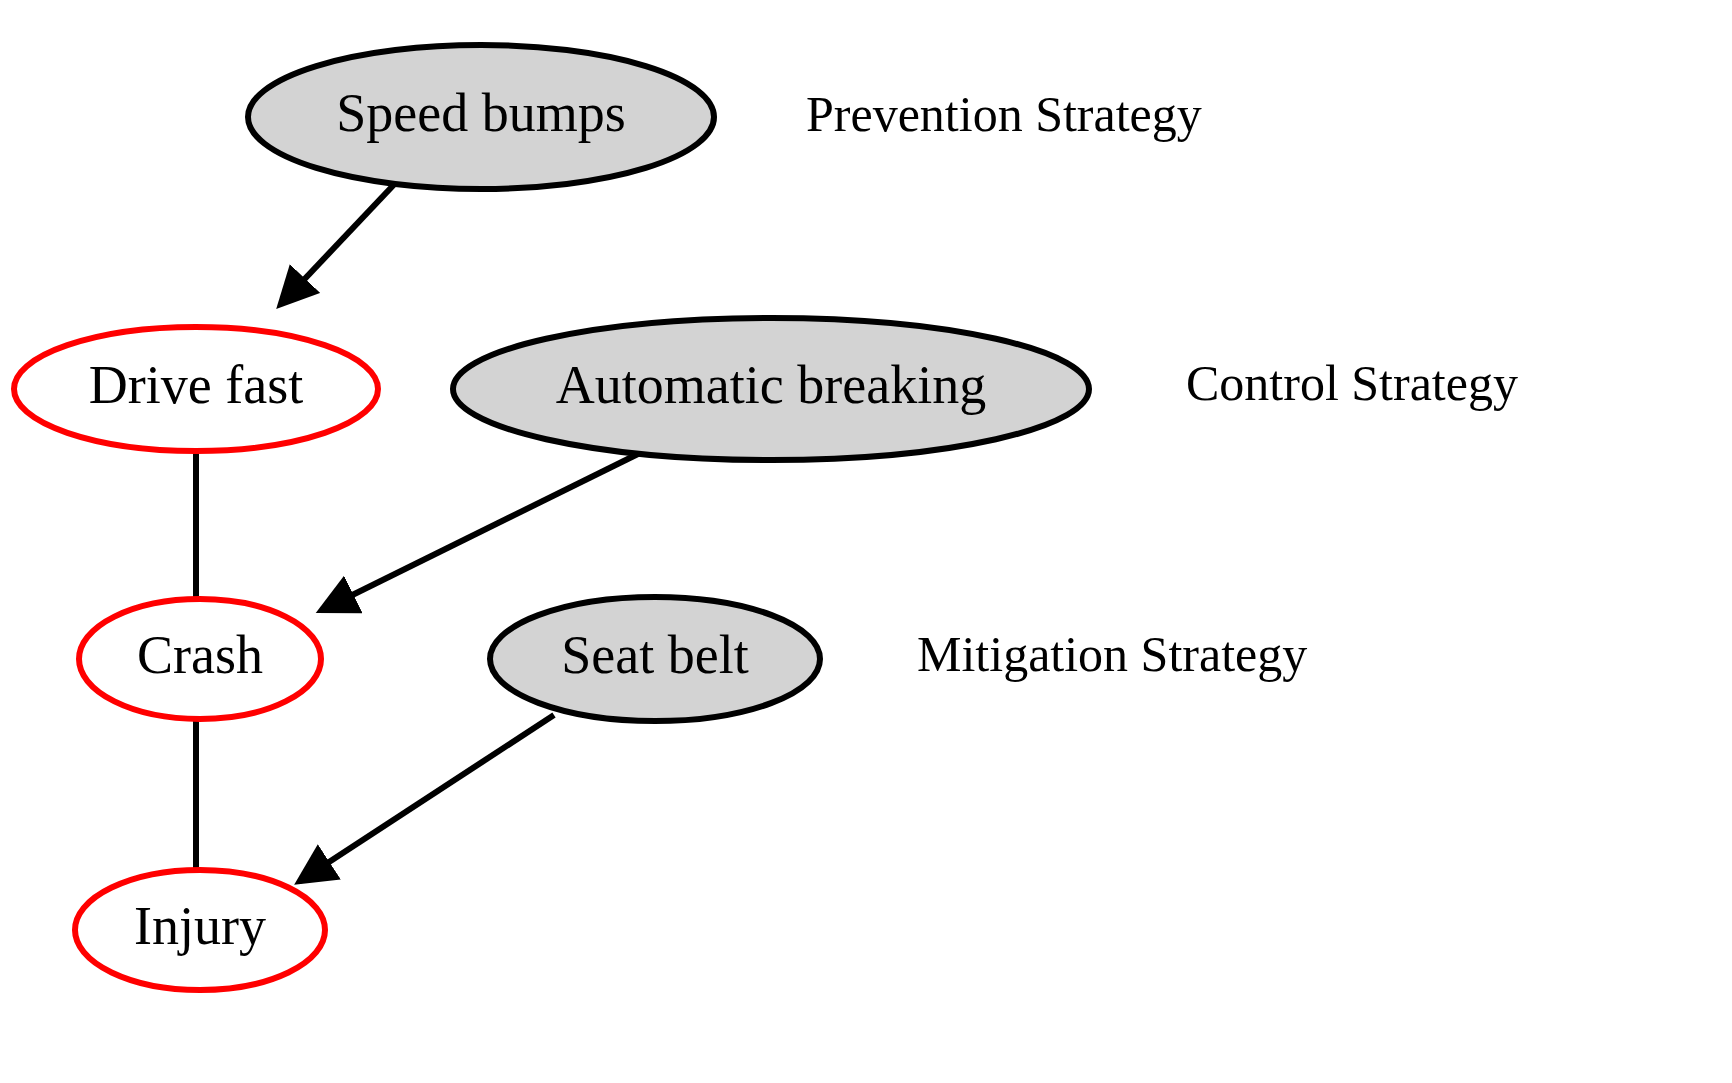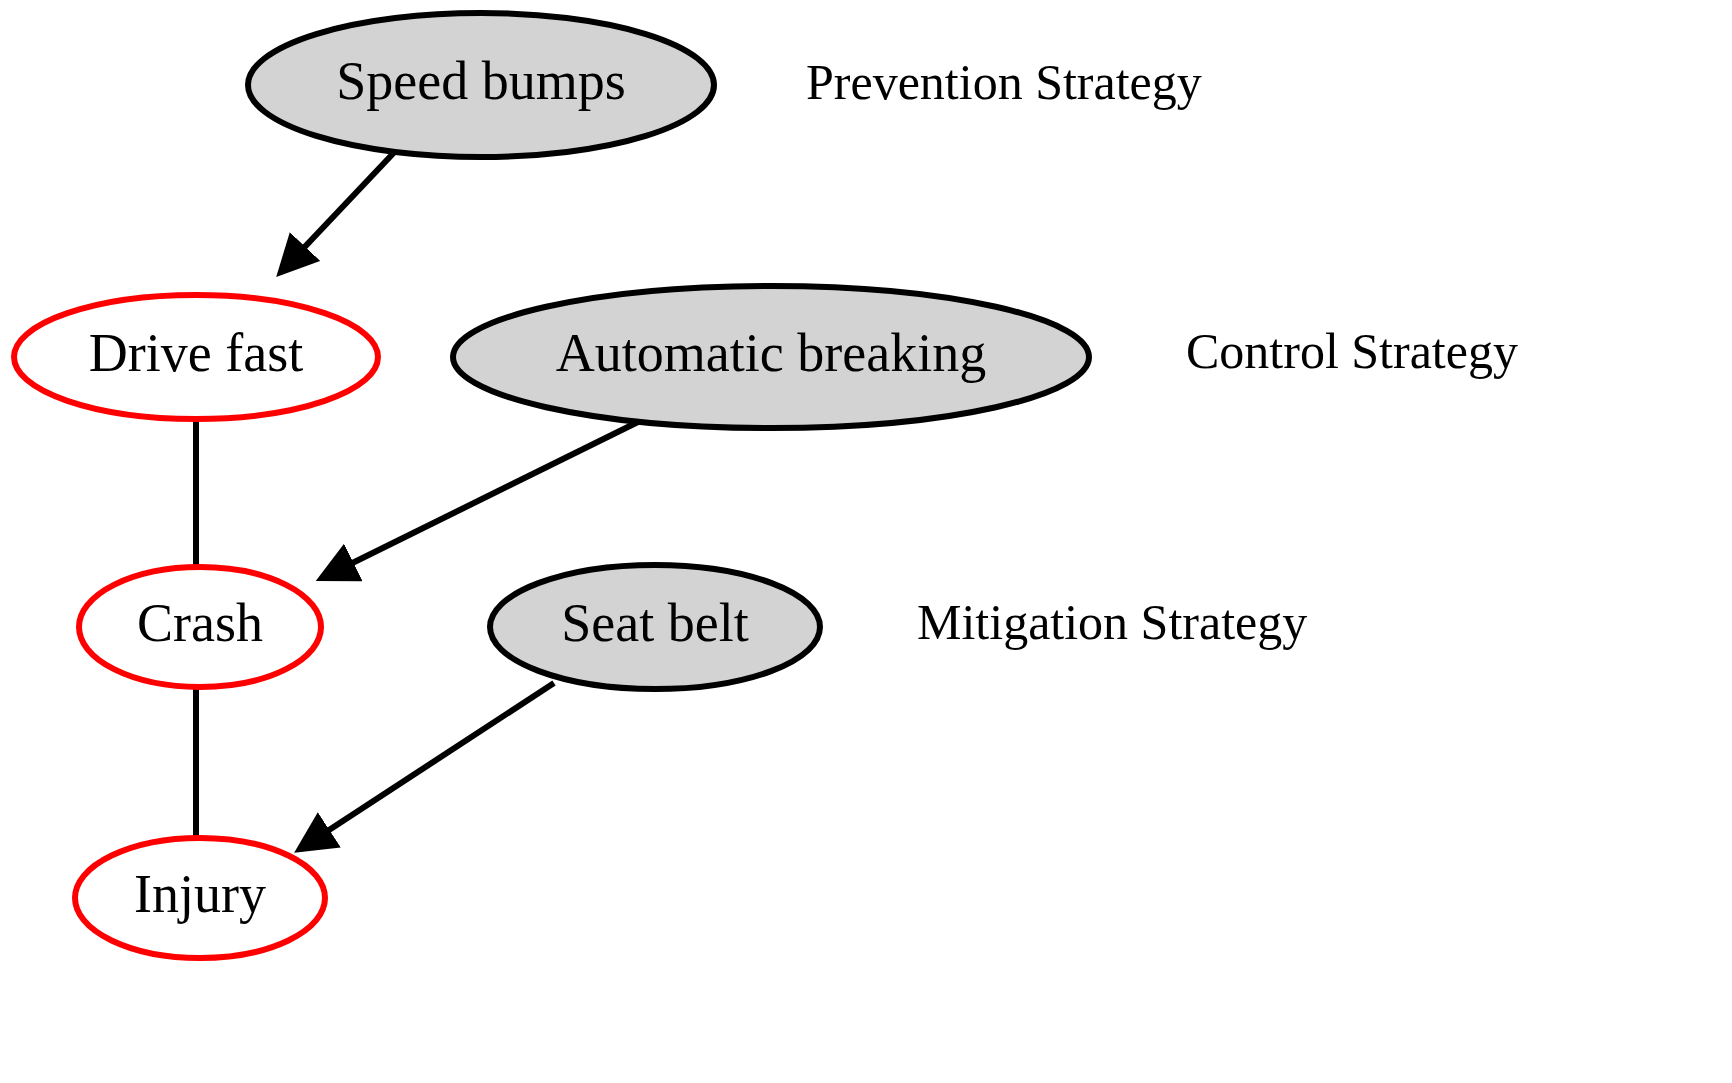--- a/index.html
+++ b/index.html
@@ -11,20 +11,21 @@
     width: 1732px;
     height: 1083px;
     font-family: "Liberation Serif", "DejaVu Serif", serif;
     overflow: hidden;
   }
   #diagram-root {
     position: relative;
     width: 1732px;
     height: 882px;
     background: #ffffff;
+    margin-top: 32px;
   }
   svg#graph {
     display: block;
     width: 1732px;
     height: 1083px;
   }
   .node-label {
     font-family: "Liberation Serif", "DejaVu Serif", serif;
     fill: #000000;
     text-anchor: middle;

